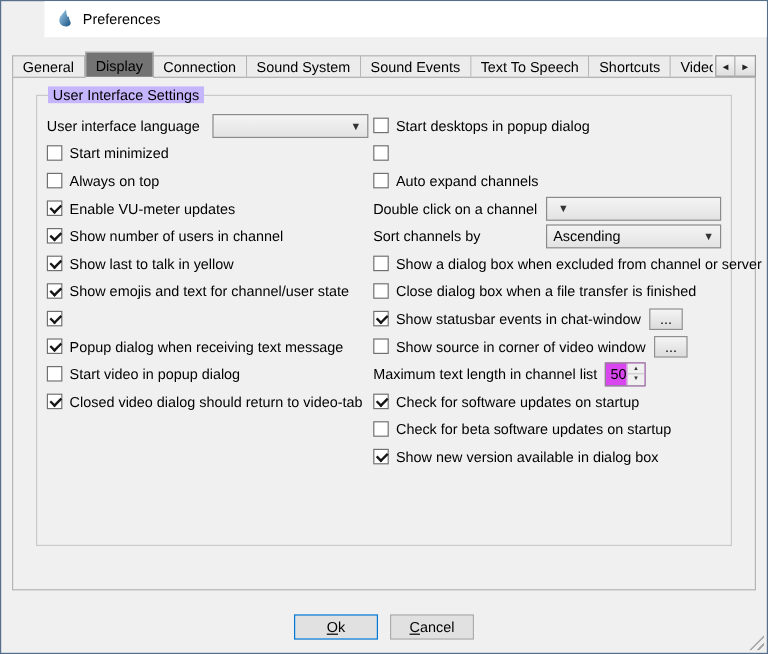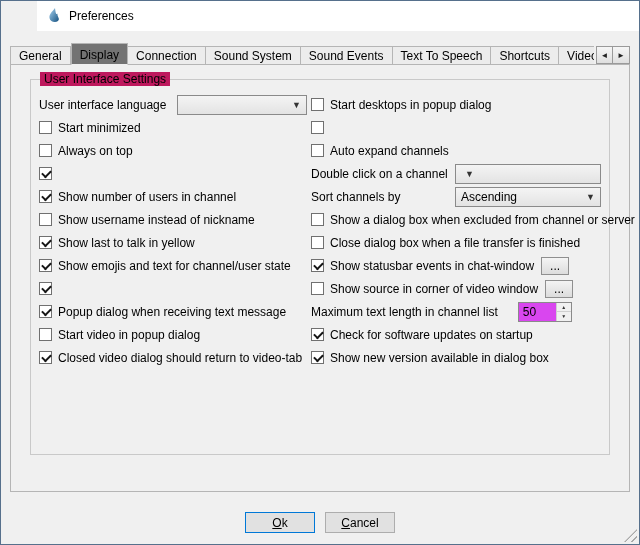--- a/index.html
+++ b/index.html
@@ -22,21 +22,21 @@
   .tab-scroller{position:absolute;right:0;top:3px;height:18px;display:flex;z-index:4;}
   .tab-scroll-btn{width:17px;box-sizing:border-box;border:1px solid #9a9a9a;
        background:linear-gradient(#f6f6f6,#dfdfdf);display:flex;align-items:center;justify-content:center;
        font-size:8px;color:#222;}
   .tab-scroll-btn + .tab-scroll-btn{border-left:none;}
   
   .panel{position:absolute;top:63px;left:9px;right:9px;height:428px;background:#f0f0f0;
          border:1px solid #b5b5b5;box-sizing:border-box;z-index:1;}
   .groupbox{position:absolute;top:14px;left:19px;right:19px;height:376px;
             border:1px solid #c9c9c9;box-sizing:border-box;}
-  .groupbox-title{position:absolute;top:-8px;left:9px;background:#be185d;padding:0 4px;}
+  .groupbox-title{position:absolute;top:-8px;left:9px;background:#c4b5fd;padding:0 4px;}
   .cols{display:flex;padding:13px 8px 0 8px;}
   .col-left{width:272px;flex:none;}
   .col-right{flex:1;min-width:0;}
   .row{height:23px;display:flex;align-items:center;white-space:nowrap;}
   .lbl{white-space:nowrap;}
   
   .cb{width:13px;height:13px;box-sizing:border-box;border:1px solid #707070;background:#fff;
       margin-right:6px;position:relative;flex:none;}
   .cb.checked::after{content:"";position:absolute;left:2px;top:2px;width:7px;height:4px;
       border-left:2px solid #161616;border-bottom:2px solid #161616;transform:rotate(-45deg);}
@@ -46,22 +46,22 @@
          padding:0 5px;cursor:default;}
   .combo-val{flex:1;overflow:hidden;}
   .combo-arrow{font-size:9px;color:#333;margin-left:4px;}
   .combo.lang{width:130px;margin-left:auto;margin-right:4px;}
   .combo.right{width:146px;margin-left:auto;}
   
   .dots-btn{box-sizing:border-box;width:28px;height:18px;margin-left:7px;
             border:1px solid #8f8f8f;background:linear-gradient(#f4f4f4,#dcdcdc);
             display:flex;align-items:center;justify-content:center;line-height:8px;}
   
-  .spin{display:flex;width:54px;height:20px;box-sizing:border-box;border:1px solid #8a8a8a;
-        background:#d946ef;margin-left:20px;}
+  .spin{display:flex;width:34px;height:20px;box-sizing:border-box;border:1px solid #8a8a8a;
+        background:#d946ef;margin-left:6px;}
   .spin-val{flex:1;display:flex;align-items:center;padding-left:4px;}
   .spin-btns{width:14px;display:flex;flex-direction:column;border-left:1px solid #cfcfcf;}
   .spin-btn{flex:1;display:flex;align-items:center;justify-content:center;font-size:5px;
             color:#333;background:#f0f0f0;}
   .spin-btn + .spin-btn{border-top:1px solid #cfcfcf;}
   
   .footer{position:absolute;left:0;right:0;bottom:11px;display:flex;justify-content:center;gap:10px;}
   .btn{min-width:70px;height:21px;box-sizing:border-box;background:#e1e1e1;
        border:1px solid #adadad;display:flex;align-items:center;justify-content:center;padding:0 8px;}
   .btn.default{border-color:#0078d7;}
@@ -132,28 +132,25 @@
           <div class="row">
             <span class="cb"></span>
             <span class="lbl">Start minimized</span>
           </div>
           <div class="row">
             <span class="cb"></span>
             <span class="lbl">Always on top</span>
           </div>
           <div class="row">
             <span class="cb checked"></span>
+            <span class="lbl">Enable VU-meter updates</span>
           </div>
           <div class="row">
             <span class="cb checked"></span>
             <span class="lbl">Show number of users in channel</span>
-          </div>
-          <div class="row">
-            <span class="cb"></span>
-            <span class="lbl">Show username instead of nickname</span>
           </div>
           <div class="row">
             <span class="cb checked"></span>
             <span class="lbl">Show last to talk in yellow</span>
           </div>
           <div class="row">
             <span class="cb checked"></span>
             <span class="lbl">Show emojis and text for channel/user state</span>
           </div>
           <div class="row">
@@ -240,20 +237,24 @@
                   </span>
               </span>
             </div>
           </div>
 
           <div class="row">
             <span class="cb checked"></span>
             <span class="lbl">Check for software updates on startup</span>
           </div>
           <div class="row">
+            <span class="cb"></span>
+            <span class="lbl">Check for beta software updates on startup</span>
+          </div>
+          <div class="row">
             <span class="cb checked"></span>
             <span class="lbl">Show new version available in dialog box</span>
           </div>
 
         </div>
       </div>
     </div>
   </div>
 
   <div class="footer">

